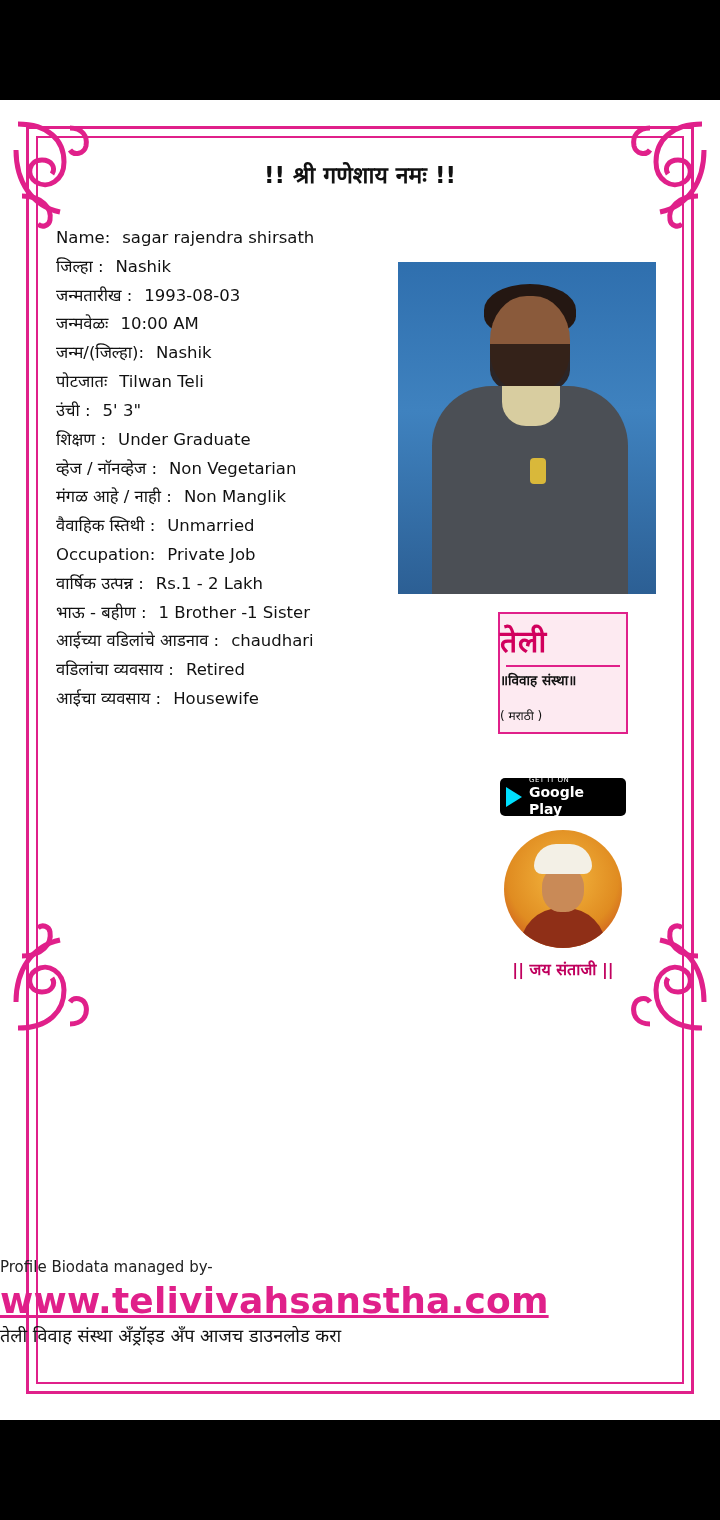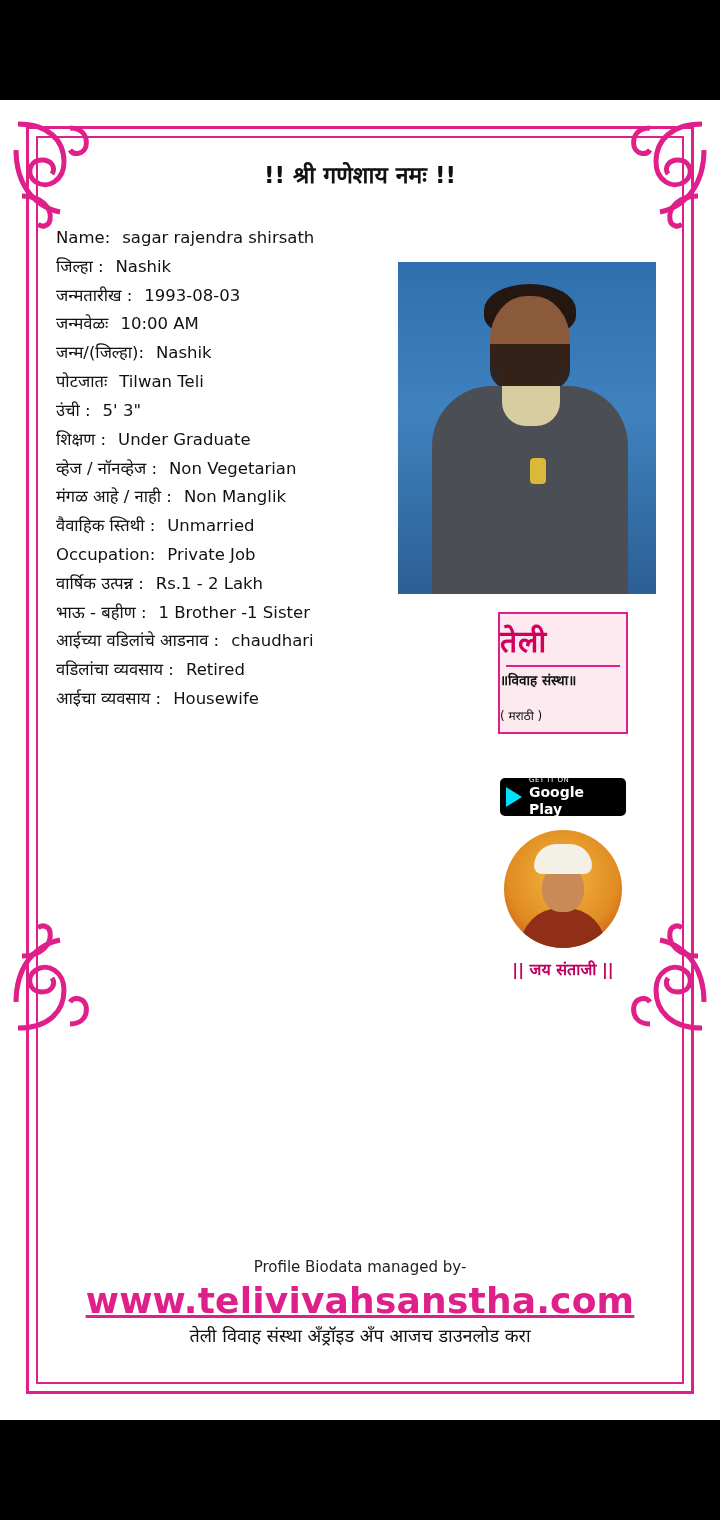--- a/index.html
+++ b/index.html
@@ -283,21 +283,21 @@
     font-weight: bold;
     color: #c0005e;
   }
 
   
   .footer {
     position: absolute;
     left: 0;
     top: 1258px;
     width: 720px;
-    text-align: center;
+    text-align: left;
   }
   .footer .managed {
     font-size: 15px;
     color: #222;
     margin-bottom: 4px;
   }
   .footer .site {
     font-size: 36px;
     font-weight: bold;
     color: #e0208a;

